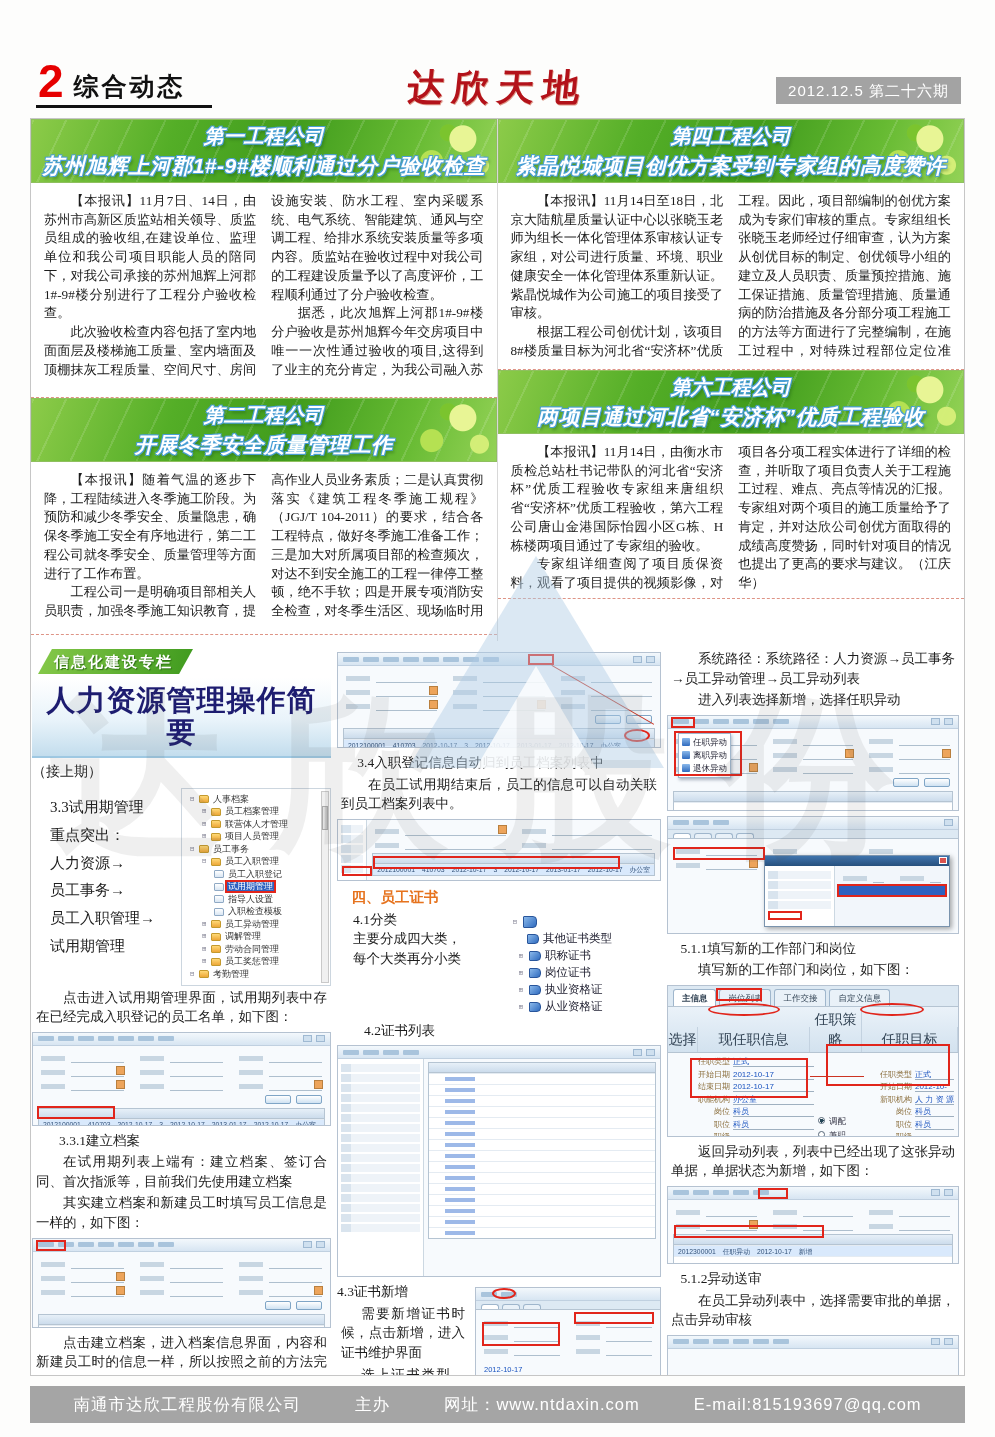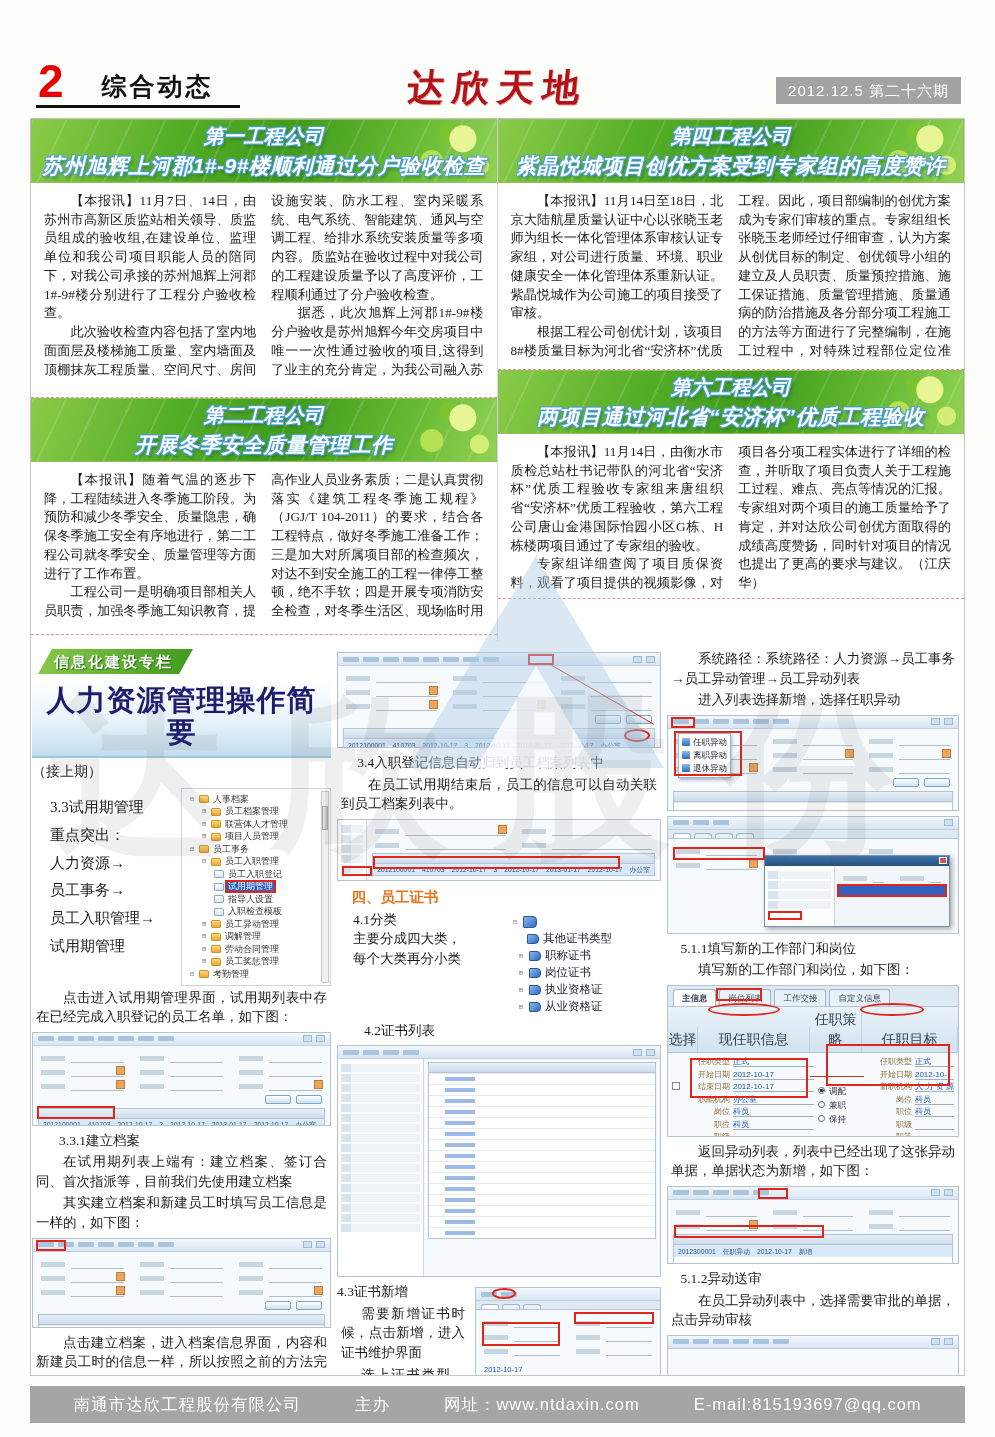--- a/index.html
+++ b/index.html
@@ -4,21 +4,21 @@
 <style>
   *{box-sizing:border-box;margin:0;padding:0;}
   html,body{background:#e9e9e9;}
   .sheet{position:relative;width:995px;height:1437px;margin:0 auto;background:#fdfdfc;overflow:hidden;
          font-family:"Liberation Serif",serif;color:#1c1c1c;}
   
   .mast{position:relative;height:114px;padding:60px 32px 0 32px;}
   .pgno{position:absolute;left:36px;bottom:6px;display:flex;align-items:flex-end;gap:10px;
         border-bottom:3px solid #111;padding:0 26px 3px 2px;}
   .pgno .num{font:bold 46px/0.9 "Liberation Sans",sans-serif;color:#e60000;}
-  .pgno .sec{font:bold 25px/1 "Liberation Serif",serif;letter-spacing:3px;color:#111;padding-bottom:3px;margin-left:28px;}
+  .pgno .sec{font:bold 25px/1 "Liberation Serif",serif;letter-spacing:3px;color:#111;padding-bottom:3px;}
   .mtitle{position:absolute;left:0;right:0;bottom:8px;text-align:center;
           font:bold 37px/1 "Liberation Serif",serif;color:#b3121a;letter-spacing:8px;
           transform:skewX(-6deg);text-shadow:1px 1px 0 #d98;}
   .issue{position:absolute;right:34px;bottom:10px;background:#a3a3a3;color:#fff;
          font:15px/1 "Liberation Sans",sans-serif;padding:6px 12px;letter-spacing:1px;}
   
   .frame{position:relative;margin:4px 30px 0;border:1px solid #c6c6c6;background:#fff;height:1258px;z-index:1;}
   .toprow{display:flex;height:522px;}
   .tcol{width:50%;display:flex;flex-direction:column;}
   .tcol.l{border-right:1px solid #d8d8d8;}
@@ -113,21 +113,21 @@
   .pt i{width:8px;height:7px;background:#d9534f;border:1px solid #fff;}
   .selrow{height:10px;background:#2e61c0;margin:2px;}
   
   .jtabs{display:flex;gap:3px;background:#dde9f3;padding:3px 5px 0;border-bottom:1px solid #b5c4d2;}
   .jtab{font-size:8.5px;padding:2px 8px;border:1px solid #9fb6cc;border-bottom:none;
         background:#e9f1f8;border-radius:3px 3px 0 0;color:#345;}
   .jtab.act{background:#fff;font-weight:bold;}
   .jh{display:flex;background:linear-gradient(#eaf2f9,#d3e2ef);border-bottom:1px solid #b5c4d2;
       font-size:14px;color:#345;text-align:center;align-items:flex-end;}
   .jh span{padding:2px 0;border-right:1px solid #c3d2e0;}
-  .jbody{display:flex;padding:3px 4px;gap:4px;}
+  .jbody{display:flex;padding:3px 4px;gap:4px;align-items:flex-end;}
   .jf{display:flex;gap:3px;height:12.5px;align-items:center;font-size:8px;}
   .jf .jl{width:38px;text-align:right;color:#8a6d3b;flex:0 0 auto;}
   .jf .jv{flex:1;border-bottom:1px solid #9fb0c0;color:#1b54c0;height:11px;line-height:11px;overflow:hidden;}
   .jr{font-size:8.5px;display:flex;gap:4px;align-items:center;height:14px;color:#334;}
   .jr i{width:7px;height:7px;border:1px solid #567;border-radius:50%;background:#fff;flex:0 0 auto;}
   .jr.on i{background:radial-gradient(circle,#245 0 2px,#fff 2px);}
   .jnote{font-size:8px;color:#667;display:flex;gap:3px;align-items:center;height:12px;}
   .jnote i{width:7px;height:7px;border:1px solid #789;background:#fff;flex:0 0 auto;}
   .dd{position:absolute;background:#fff;border:1px solid #9fb6cc;box-shadow:1px 2px 3px rgba(60,80,110,.4);z-index:4;padding:2px 3px;}
   .dd .di{display:flex;gap:3px;align-items:center;height:13px;font-size:8.5px;color:#223;white-space:nowrap;}

